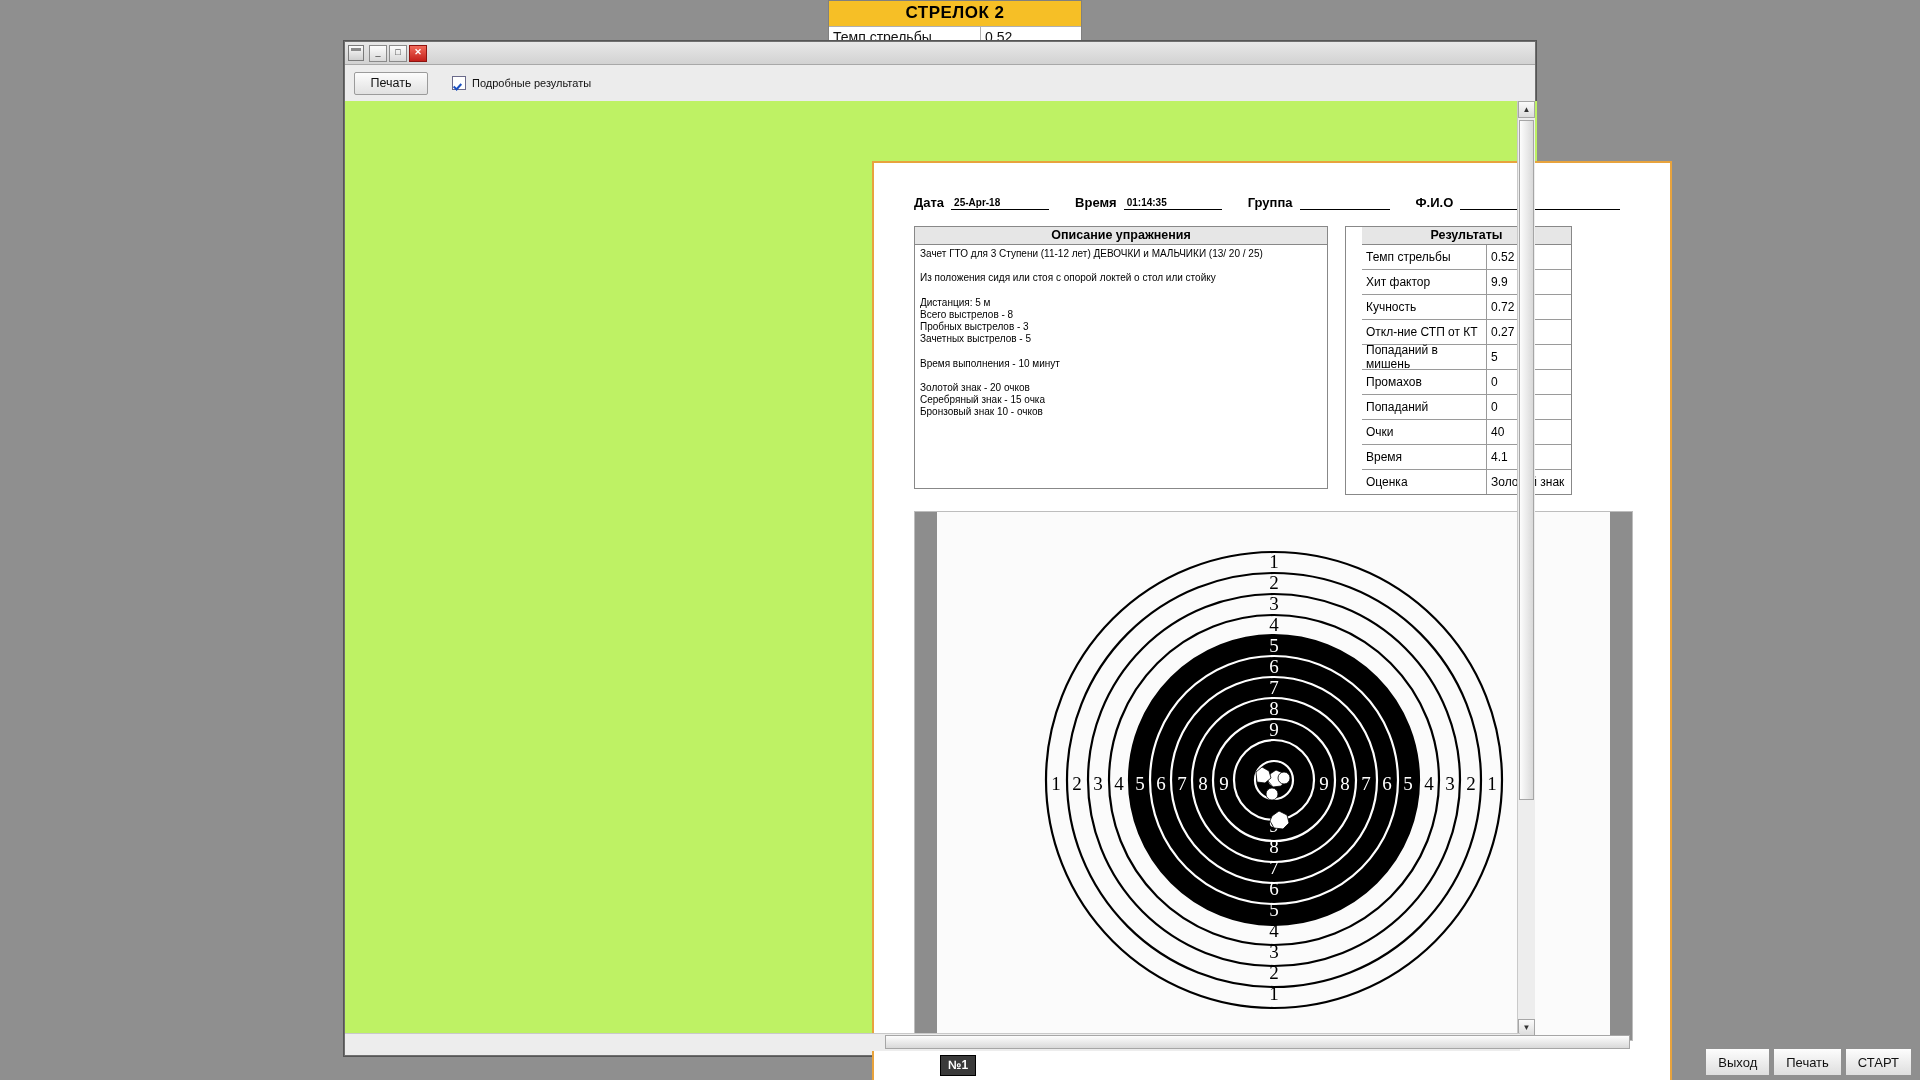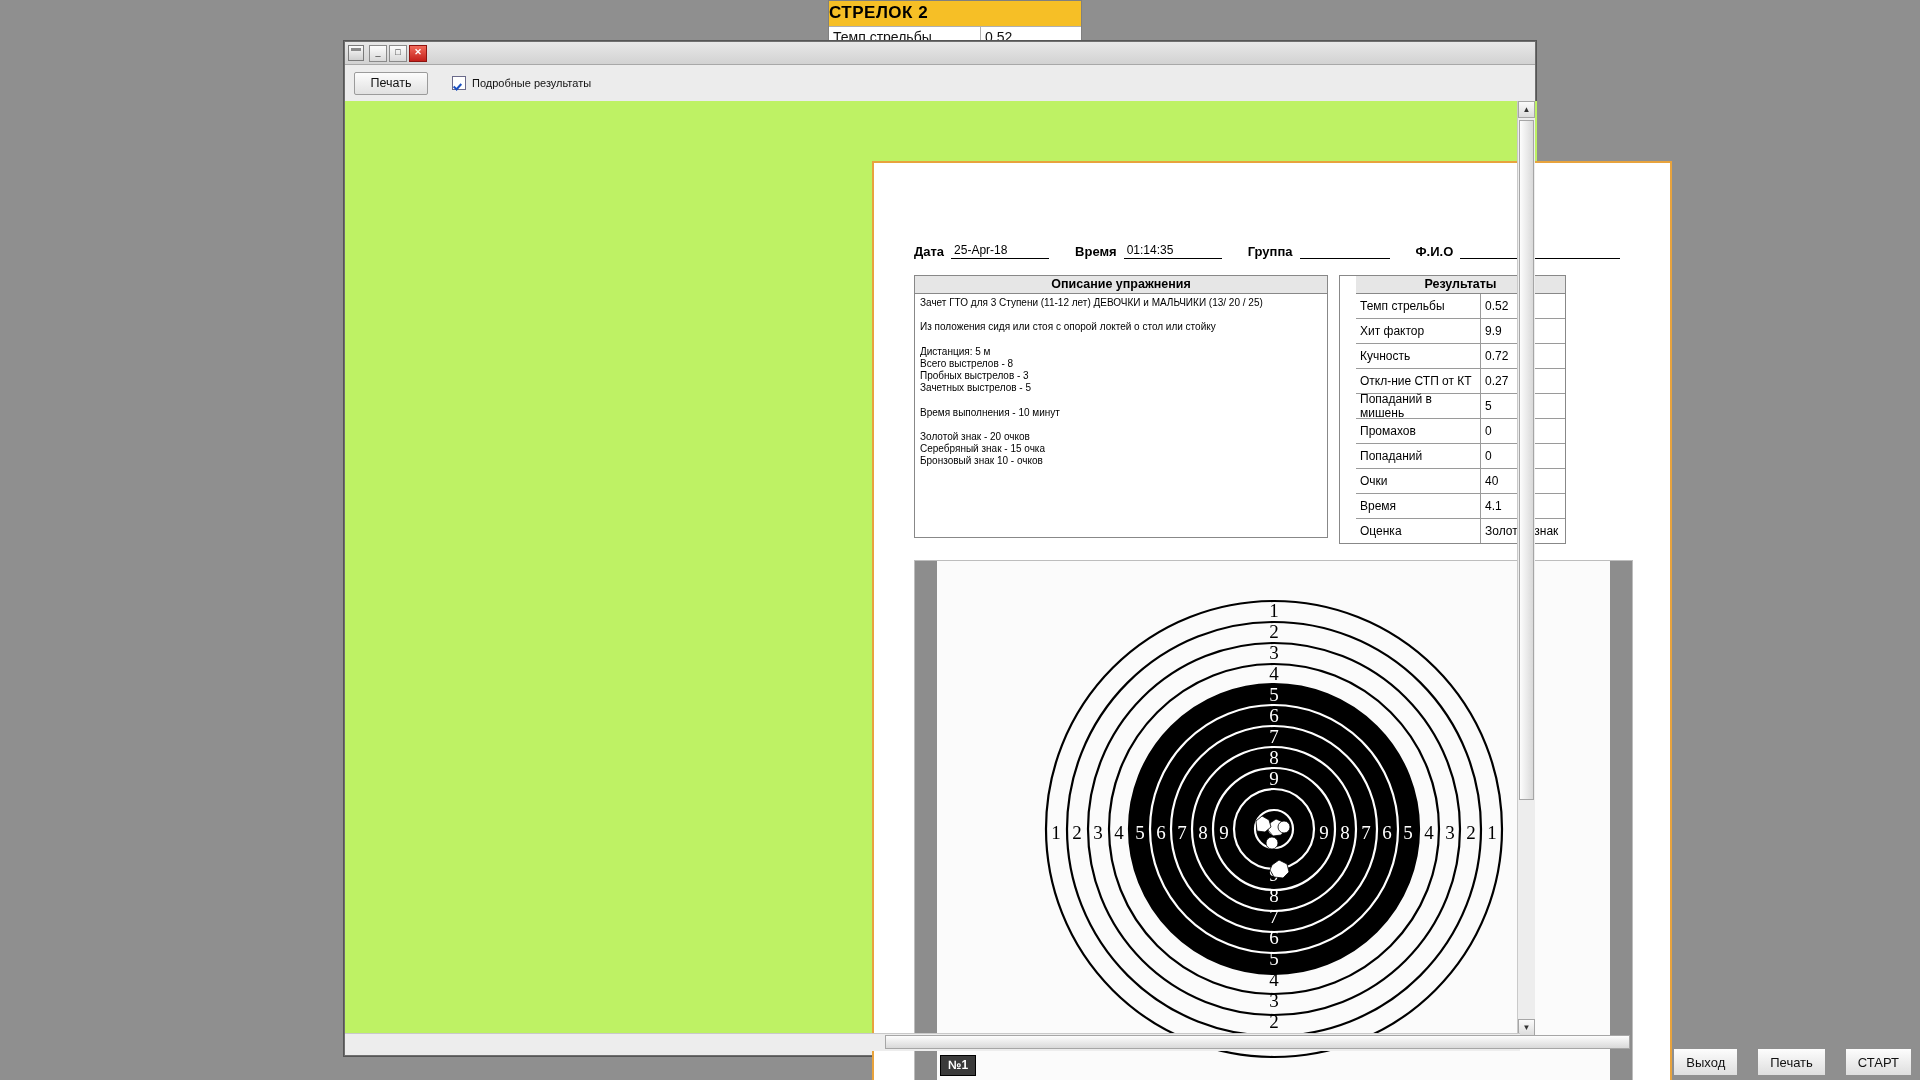--- a/index.html
+++ b/index.html
@@ -19,21 +19,21 @@
   .shooter-banner {
     position: absolute;
     left: 828px; top: 0px;
     width: 254px;
     background: #f2f2f2;
     border: 1px solid #808080;
     box-sizing: border-box;
   }
   .shooter-title {
     background: #f6bf26;
-    text-align: left;
+    text-align: center;
     font-weight: bold;
     font-size: 17px;
     color: #000;
     padding: 2px 0 3px 0;
     letter-spacing: 0.5px;
   }
   .shooter-row {
     display: flex;
     font-size: 14px;
     border-top: 1px solid #b0b0b0;
@@ -175,35 +175,34 @@
     display: flex;
     align-items: flex-end;
     font-size: 13px;
     color: #000;
     margin-bottom: 16px;
   }
   .hdr-label { font-weight: bold; margin-right: 7px; }
   .hdr-val {
     border-bottom: 1px solid #000;
     min-width: 92px;
-    font-size: 12px;
+    font-size: 10px;
     padding: 0 3px 1px 3px;
-    font-weight: normal;
-    margin-top: 48px;
+    font-weight: bold;
   }
   .hdr-gap { width: 26px; }
   .hdr-blank {
     border-bottom: 1px solid #000;
     min-width: 90px;
     height: 14px;
   }
   .hdr-blank.wide { min-width: 160px; }
 
   
-  .tables-row { display: flex; gap: 11px; align-items: flex-start; }
+  .tables-row { display: flex; gap: 17px; align-items: flex-start; }
 
   .desc-box {
     width: 414px;
     border: 1px solid #888;
     box-sizing: border-box;
   }
   .box-head {
     text-align: center;
     font-size: 12.5px;
     font-weight: bold;
@@ -317,21 +316,21 @@
     color: #fff;
     font-size: 12px;
     font-weight: bold;
     padding: 2px 7px 3px 7px;
     border: 1px solid #000;
   }
   .bottom-right {
     position: absolute;
     right: 8px; bottom: 4px;
     display: flex;
-    gap: 19px;
+    gap: 3px;
   }
   .bbtn {
     height: 28px;
     min-width: 60px;
     background: linear-gradient(to bottom,#fdfdfd,#dedede);
     border: 1px solid #8f8f8f;
     font-size: 13px;
     color: #111;
     padding: 0 12px;
     cursor: pointer;

